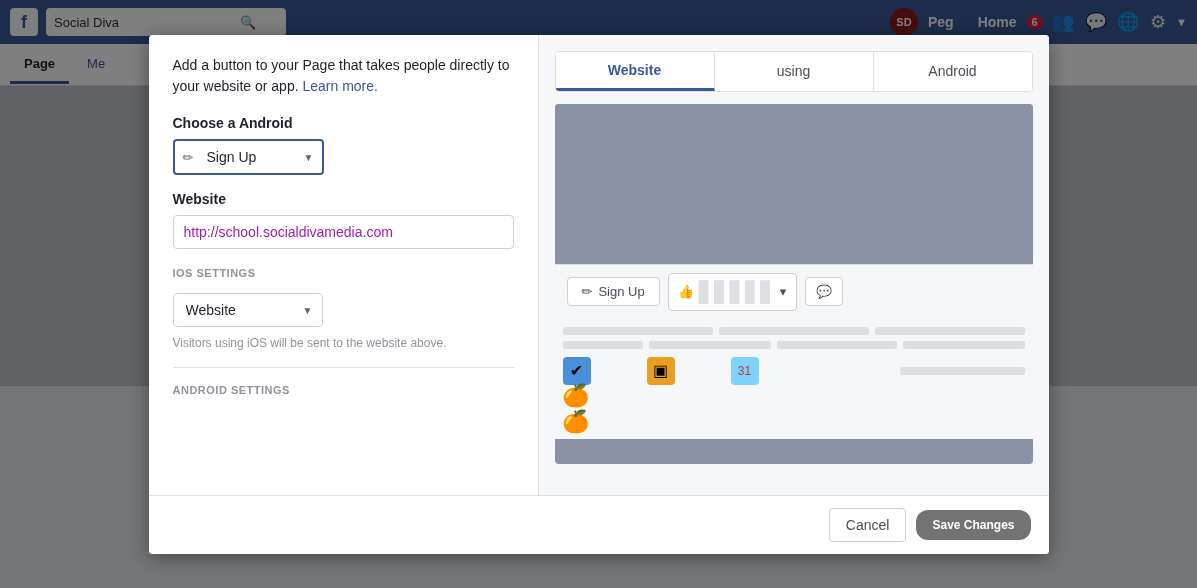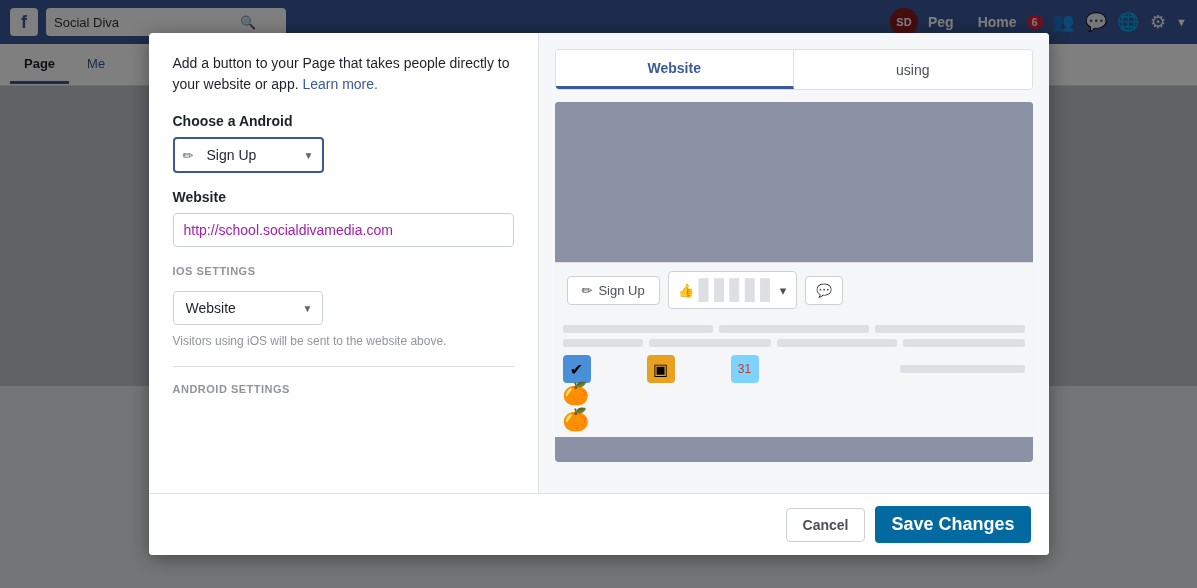--- a/index.html
+++ b/index.html
@@ -363,28 +363,28 @@
       background: #fff;
     }
     .btn-cancel {
       background: #fff;
       border: 1px solid #ccd0d5;
       border-radius: 4px;
       padding: 8px 16px;
       font-size: 14px;
       color: #4b4f56;
       cursor: pointer;
-      font-weight: bold;
+      font-weight: normal;
     }
     .btn-save {
-      background: #0369a1;
+      background: #737373;
       border: none;
-      border-radius: 4px;
+      border-radius: 12px;
       padding: 8px 16px;
-      font-size: 18px;
+      font-size: 12px;
       color: #fff;
       cursor: pointer;
       font-weight: bold;
     }
 
     
     .modal-left::-webkit-scrollbar { width: 4px; }
     .modal-left::-webkit-scrollbar-track { background: transparent; }
     .modal-left::-webkit-scrollbar-thumb { background: #ccd0d5; }
   </style>
@@ -474,20 +474,21 @@
         <hr class="divider">
 
         <div class="section-sublabel">ANDROID SETTINGS</div>
       </div>
 
       <div class="modal-right">
 
         <div class="preview-tabs">
           <button class="preview-tab active">Website</button>
           <button class="preview-tab">using</button>
+          <button class="preview-tab">Android</button>
         </div>
 
         <div class="preview-area">
 
           <div class="preview-page-bar"></div>
 
           <div class="preview-cta-bar">
             <div class="preview-cta-btn">
               <span>✏</span>
               <span>Sign Up</span>

